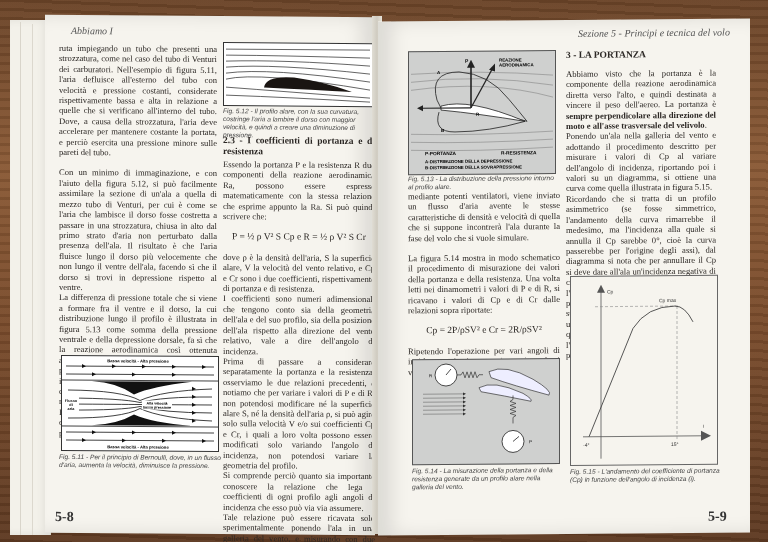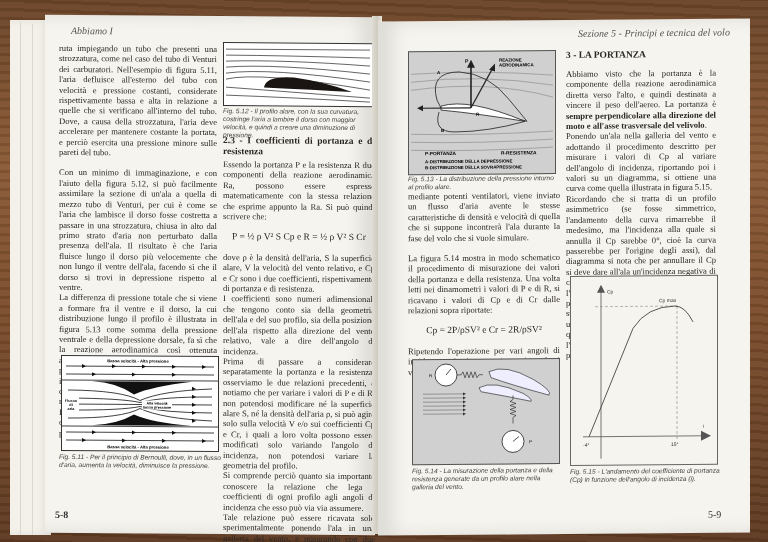--- a/index.html
+++ b/index.html
@@ -8,21 +8,21 @@
     font-family:"Liberation Serif",serif;color:#2a2522;}
   .wood-grain{position:absolute;inset:0;background:repeating-linear-gradient(2deg,rgba(0,0,0,0.08) 0 3px,rgba(255,255,255,0.03) 3px 9px);}
   .page-stack{position:absolute;left:10px;top:20px;width:40px;height:515px;background:#f3f1ea;border-right:1px solid #d8d4c8;box-shadow:inset -6px 0 8px rgba(0,0,0,0.08);}
   .page-stack::before{content:"";position:absolute;left:10px;top:2px;bottom:0;width:1px;background:#d9d5cb;}
   .page-stack::after{content:"";position:absolute;left:22px;top:4px;bottom:0;width:1px;background:#dcd8ce;}
   .page{position:absolute;background:#f6f4ee;}
   .page-left{left:45px;top:16px;width:330px;height:518px;transform:skewY(0.4deg);box-shadow:inset -14px 0 18px rgba(0,0,0,0.10);}
   .page-right{left:378px;top:20px;width:372px;height:514px;transform:skewY(-0.5deg);box-shadow:inset 14px 0 18px rgba(0,0,0,0.10);}
   .gutter{position:absolute;left:372px;top:16px;width:10px;height:518px;background:linear-gradient(90deg,#e0ddd4,#cfcbc0,#e6e3da);}
   .running-head{position:absolute;font-style:italic;font-size:10px;color:#555;}
-  .folio{position:absolute;font-size:10px;font-weight:bold;color:#333;}
+  .folio{position:absolute;font-size:14px;font-weight:bold;color:#333;}
   .col{position:absolute;font-size:8.6px;line-height:10.4px;text-align:justify;color:#2b2724;}
   .col p{margin:0 0 0 0;}
   .col p.gap{margin-top:10px;}
   .col .b{font-weight:bold;}
   h3.sec{margin:4px 0 2px 0;font-size:9.5px;line-height:11px;font-weight:bold;}
   .formula{text-align:center;margin:10px 0 10px 0;font-size:9.5px;}
   .fig{position:absolute;border:1.5px solid #333;background:#fff;}
   .fig.grey{background:#cfd0cf;border-color:#555;}
   .caption{position:absolute;font-family:"Liberation Sans",sans-serif;font-style:italic;font-size:6.6px;line-height:8px;color:#444;}
   svg text{font-family:"Liberation Sans",sans-serif;}
@@ -224,14 +224,14 @@
       <path d="M18 160 L62 52 Q76 30 104 30 Q114 30 122 46" fill="none" stroke="#444" stroke-width="0.9"></path>
       <text x="36" y="17" font-size="5" fill="#333">Cp</text>
       <text x="88" y="26" font-size="5" fill="#333">Cp max</text>
       <text x="132" y="152" font-size="5" fill="#333">i</text>
       <text x="12" y="170" font-size="5" fill="#333">-4°</text>
       <text x="100" y="170" font-size="5" fill="#333">15°</text>
     </svg>
   </div>
   <div class="caption" style="left:192px;top:448px;width:150px;">Fig. 5.15 - L'andamento del coefficiente di portanza (Cp) in funzione dell'angolo di incidenza (i).</div>
 
-  <div class="folio" style="left:330px;top:490px;font-weight:normal;">5-9</div>
+  <div class="folio" style="left:330px;top:490px;font-weight:bold;">5-9</div>
 </div>
 
 </body></html>

